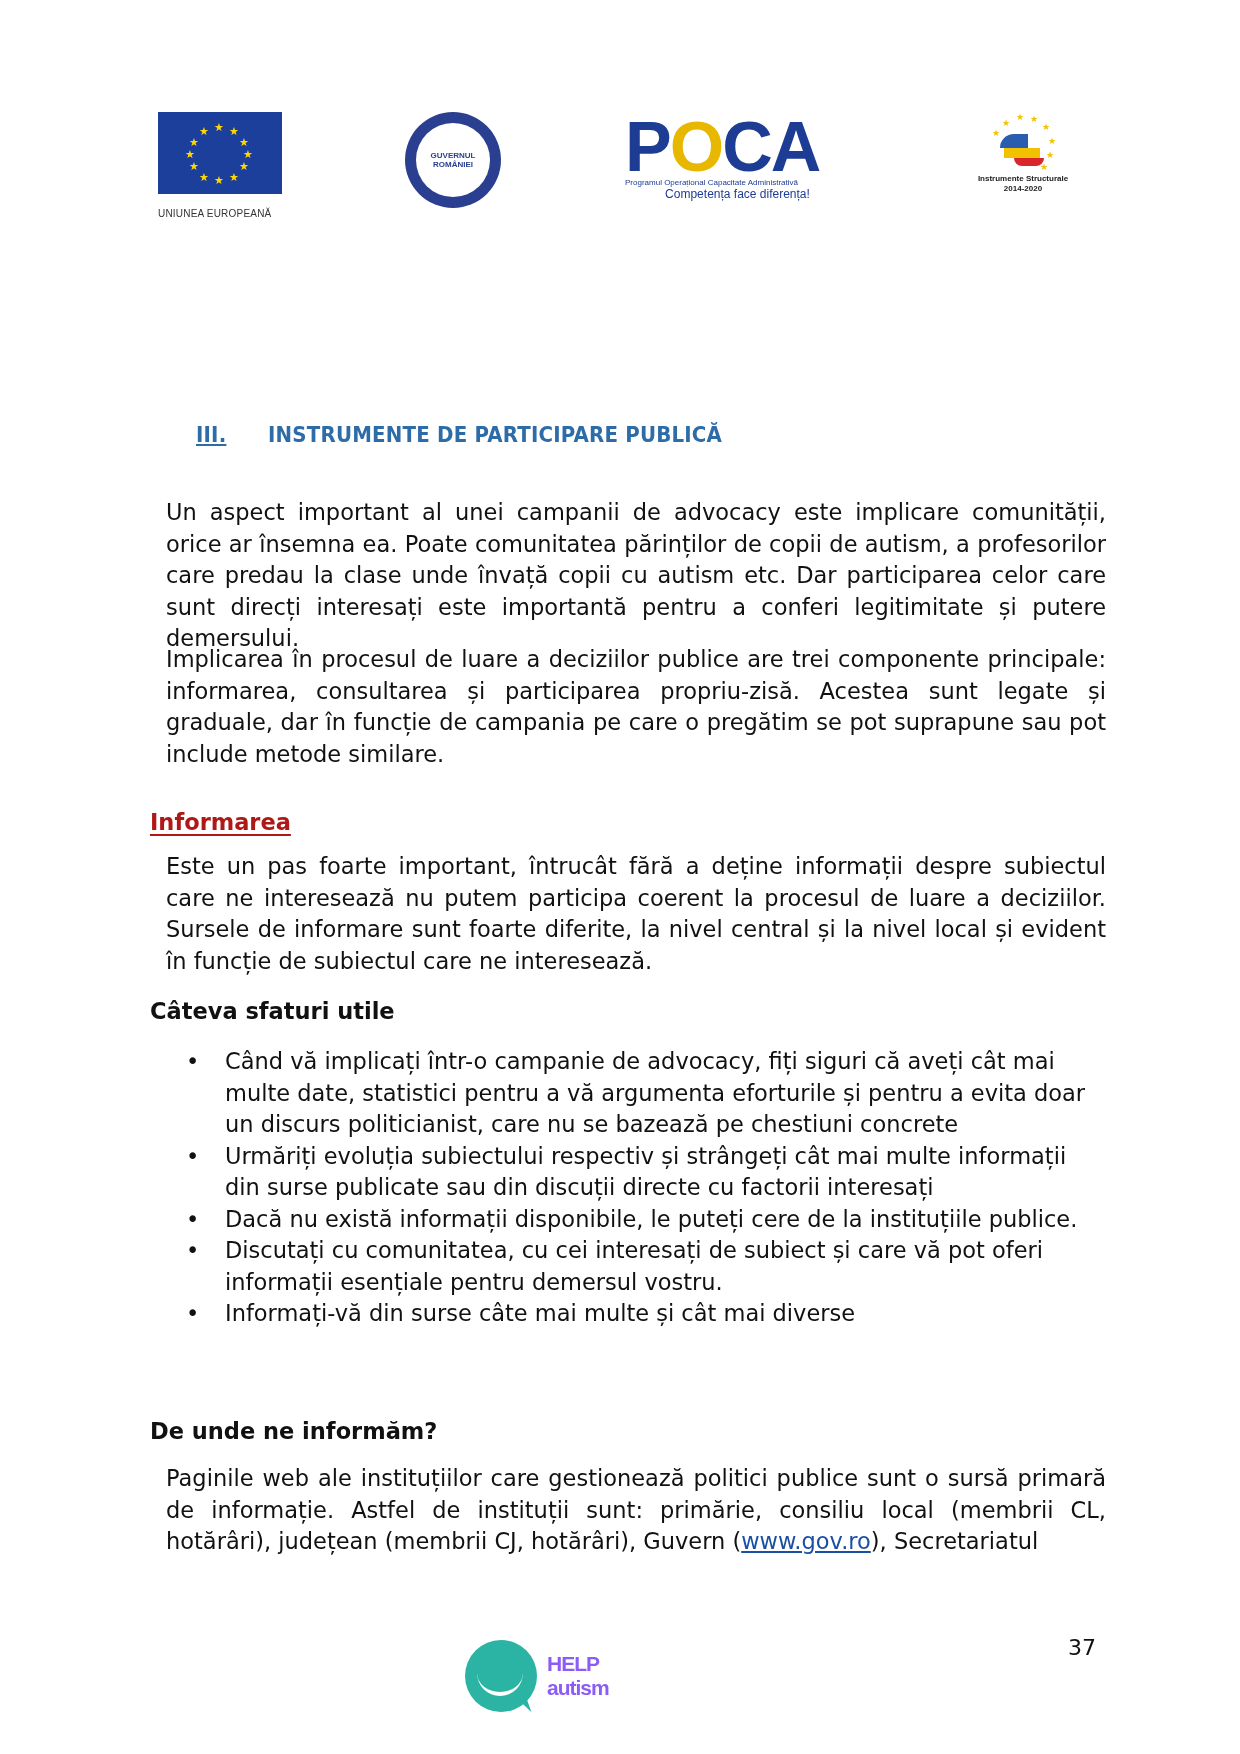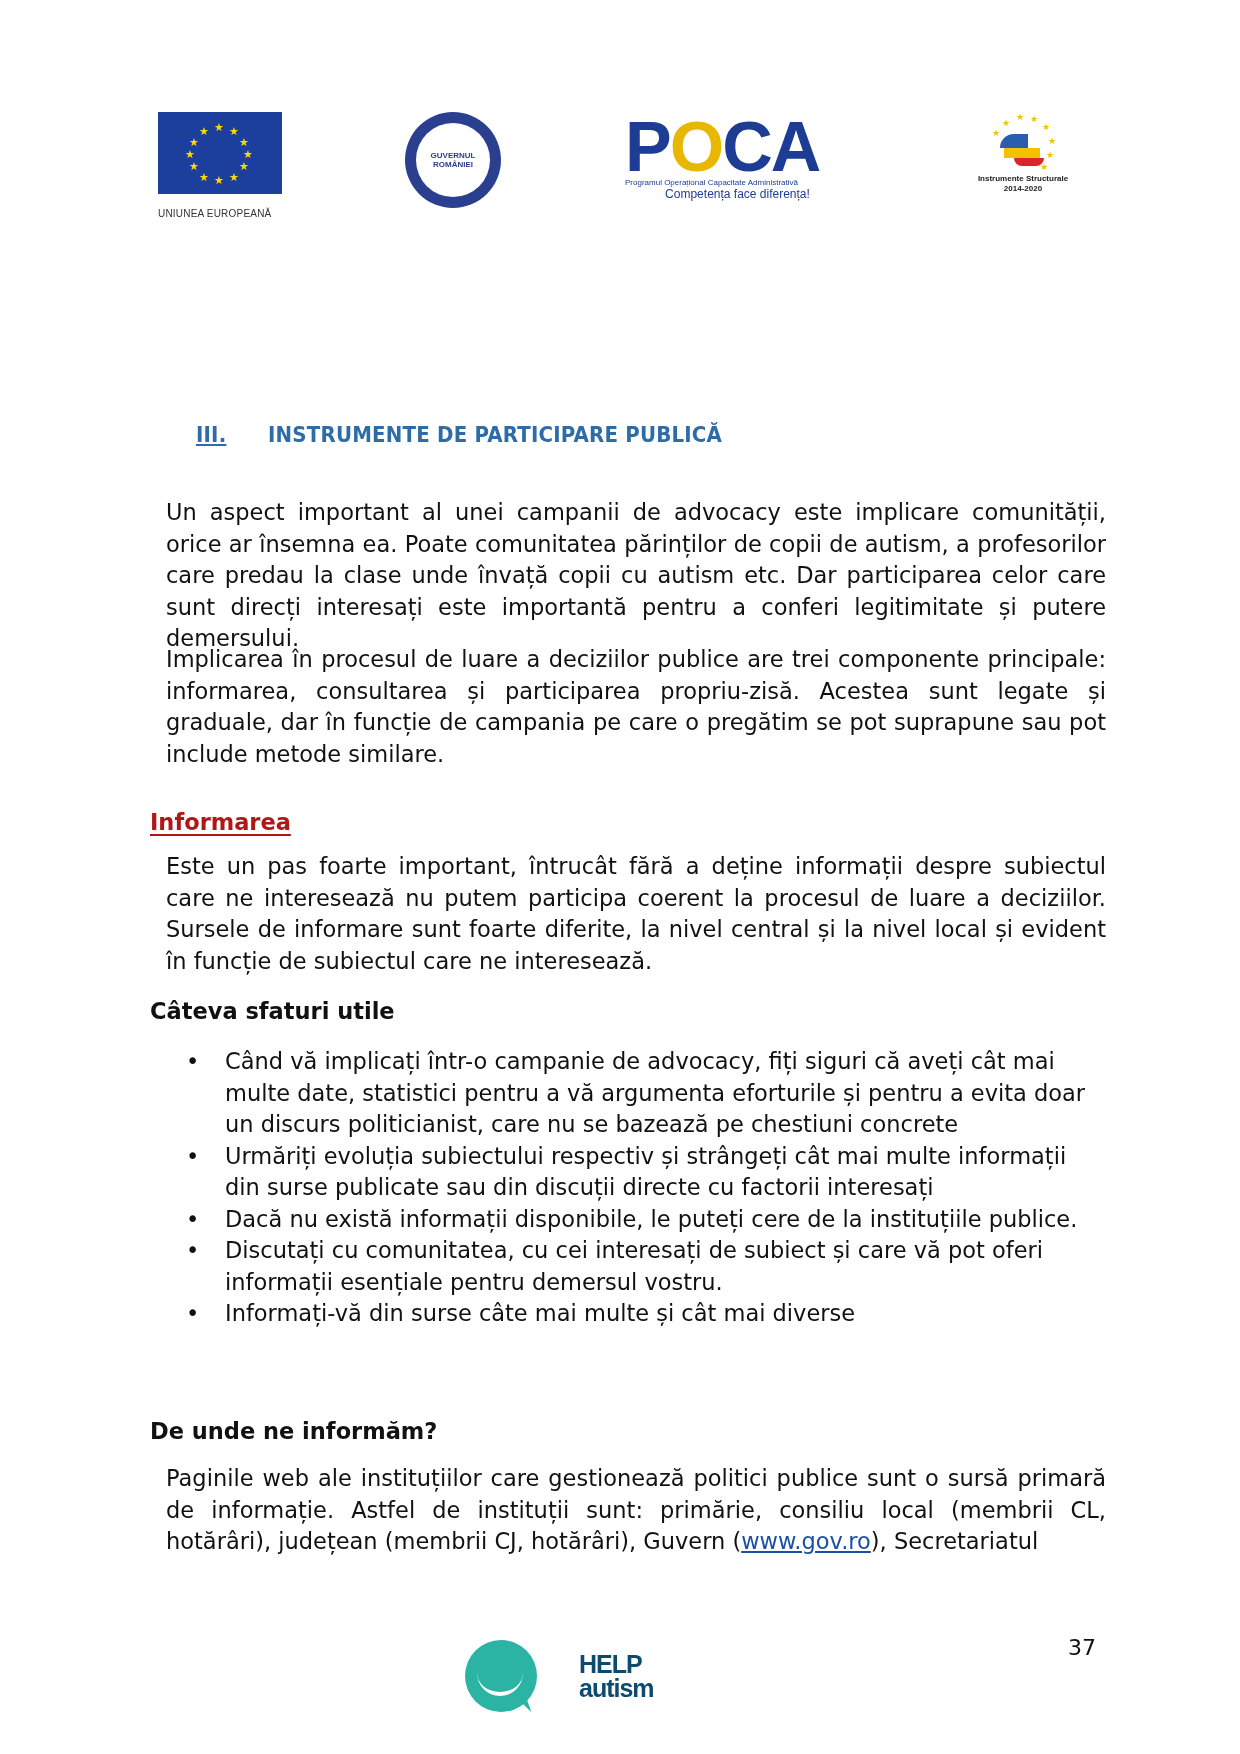--- a/index.html
+++ b/index.html
@@ -44,21 +44,21 @@
   ul.tips li .dot { position:absolute; left:36px; top:0; }
   a.link { color:#1a4fa3; text-decoration:underline; }
   .pagenum { position:absolute; left:1068px; top:1635px; font-size:22px; }
   #help { position:absolute; left:465px; top:1640px; }
   #help .bubble { position:absolute; left:0; top:0; width:72px; height:72px; border-radius:50%; background:#2bb3a3; }
   #help .bubble .smile { position:absolute; left:12px; top:28px; width:46px; height:24px;
          border-bottom:4px solid #fff; border-radius:0 0 30px 30px; }
   #help .bubble .tail { position:absolute; left:56px; top:58px; width:0; height:0;
          border-left:8px solid transparent; border-top:16px solid #2bb3a3; transform:rotate(-20deg); }
   #help .txt { position:absolute; left:82px; top:12px; font-family:"Liberation Sans", sans-serif;
-         font-weight:bold; color:#0c4a6e; font-size:25px; line-height:24px; letter-spacing:-1px;margin-left:32px; }
+         font-weight:bold; color:#8b5cf6; font-size:21px; line-height:24px; letter-spacing:-1px; }
 </style>
 </head>
 <body>
 
 <div class="logos">
   <div class="logo" id="eu">
     <div class="flag">
       <span style="left:56px;top:10px">★</span>
         <span style="left:71px;top:14px">★</span>
       <span style="left:81px;top:25px">★</span>

